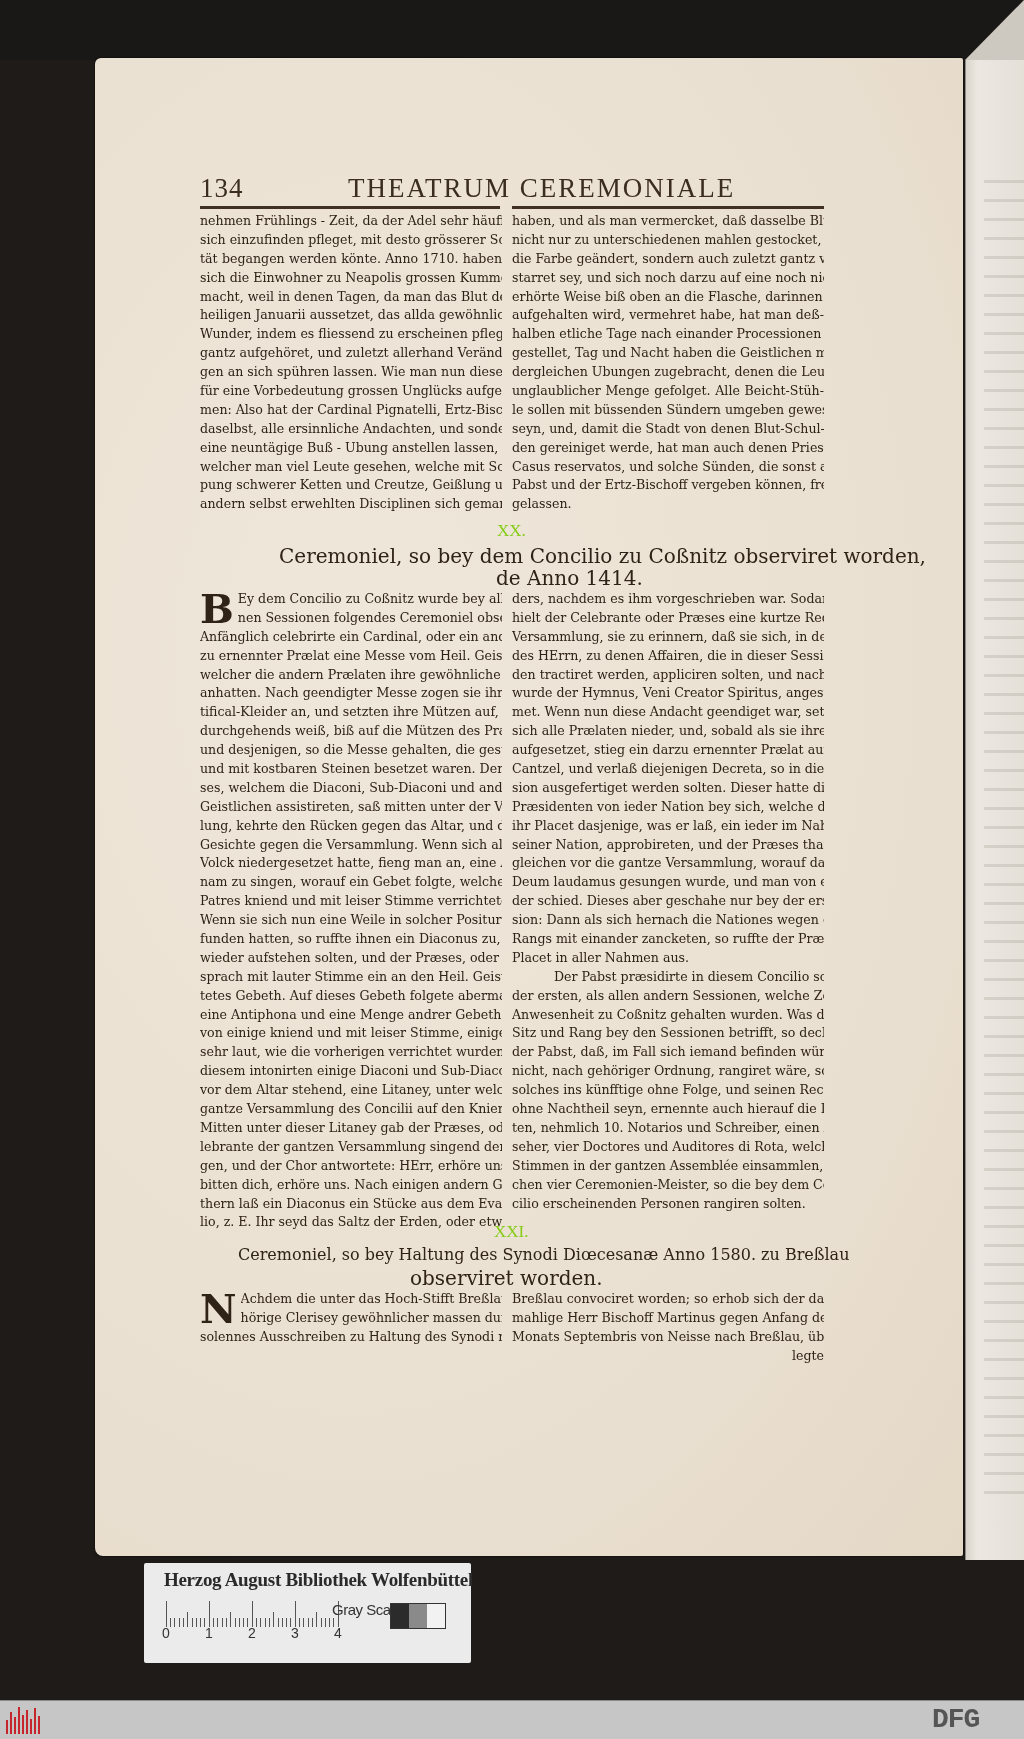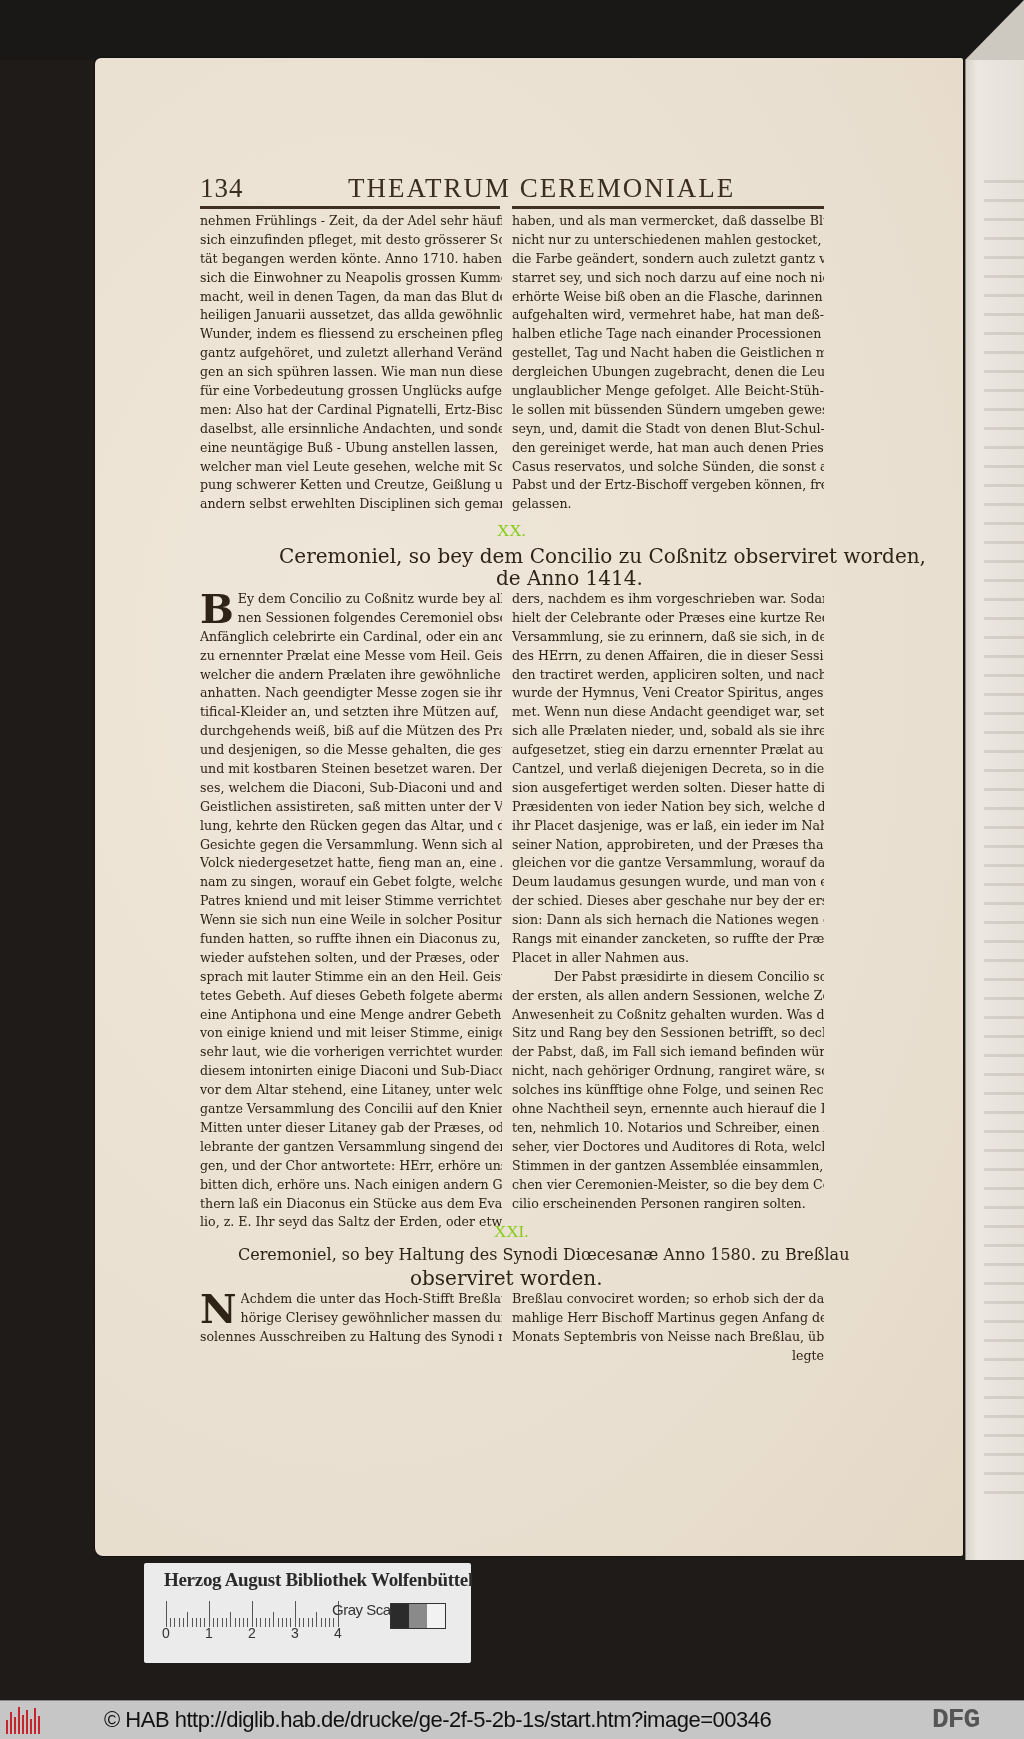--- a/index.html
+++ b/index.html
@@ -301,15 +301,14 @@
     <i style="left:0;height:14px"></i>
       <i style="left:4px;height:22px"></i>
       <i style="left:8px;height:17px"></i>
       <i style="left:12px;height:27px"></i>
       <i style="left:16px;height:19px"></i>
       <i style="left:20px;height:24px"></i>
       <i style="left:24px;height:15px"></i>
       <i style="left:28px;height:26px"></i>
       <i style="left:32px;height:18px"></i>
   </div>
-  <div class="copy">© HAB http://diglib.hab.de/drucke/ge-2f-5-2b-1s/start.htm?image=00346</div>
   <div class="dfg">DFG</div>
 </div>
 
 </body></html>

